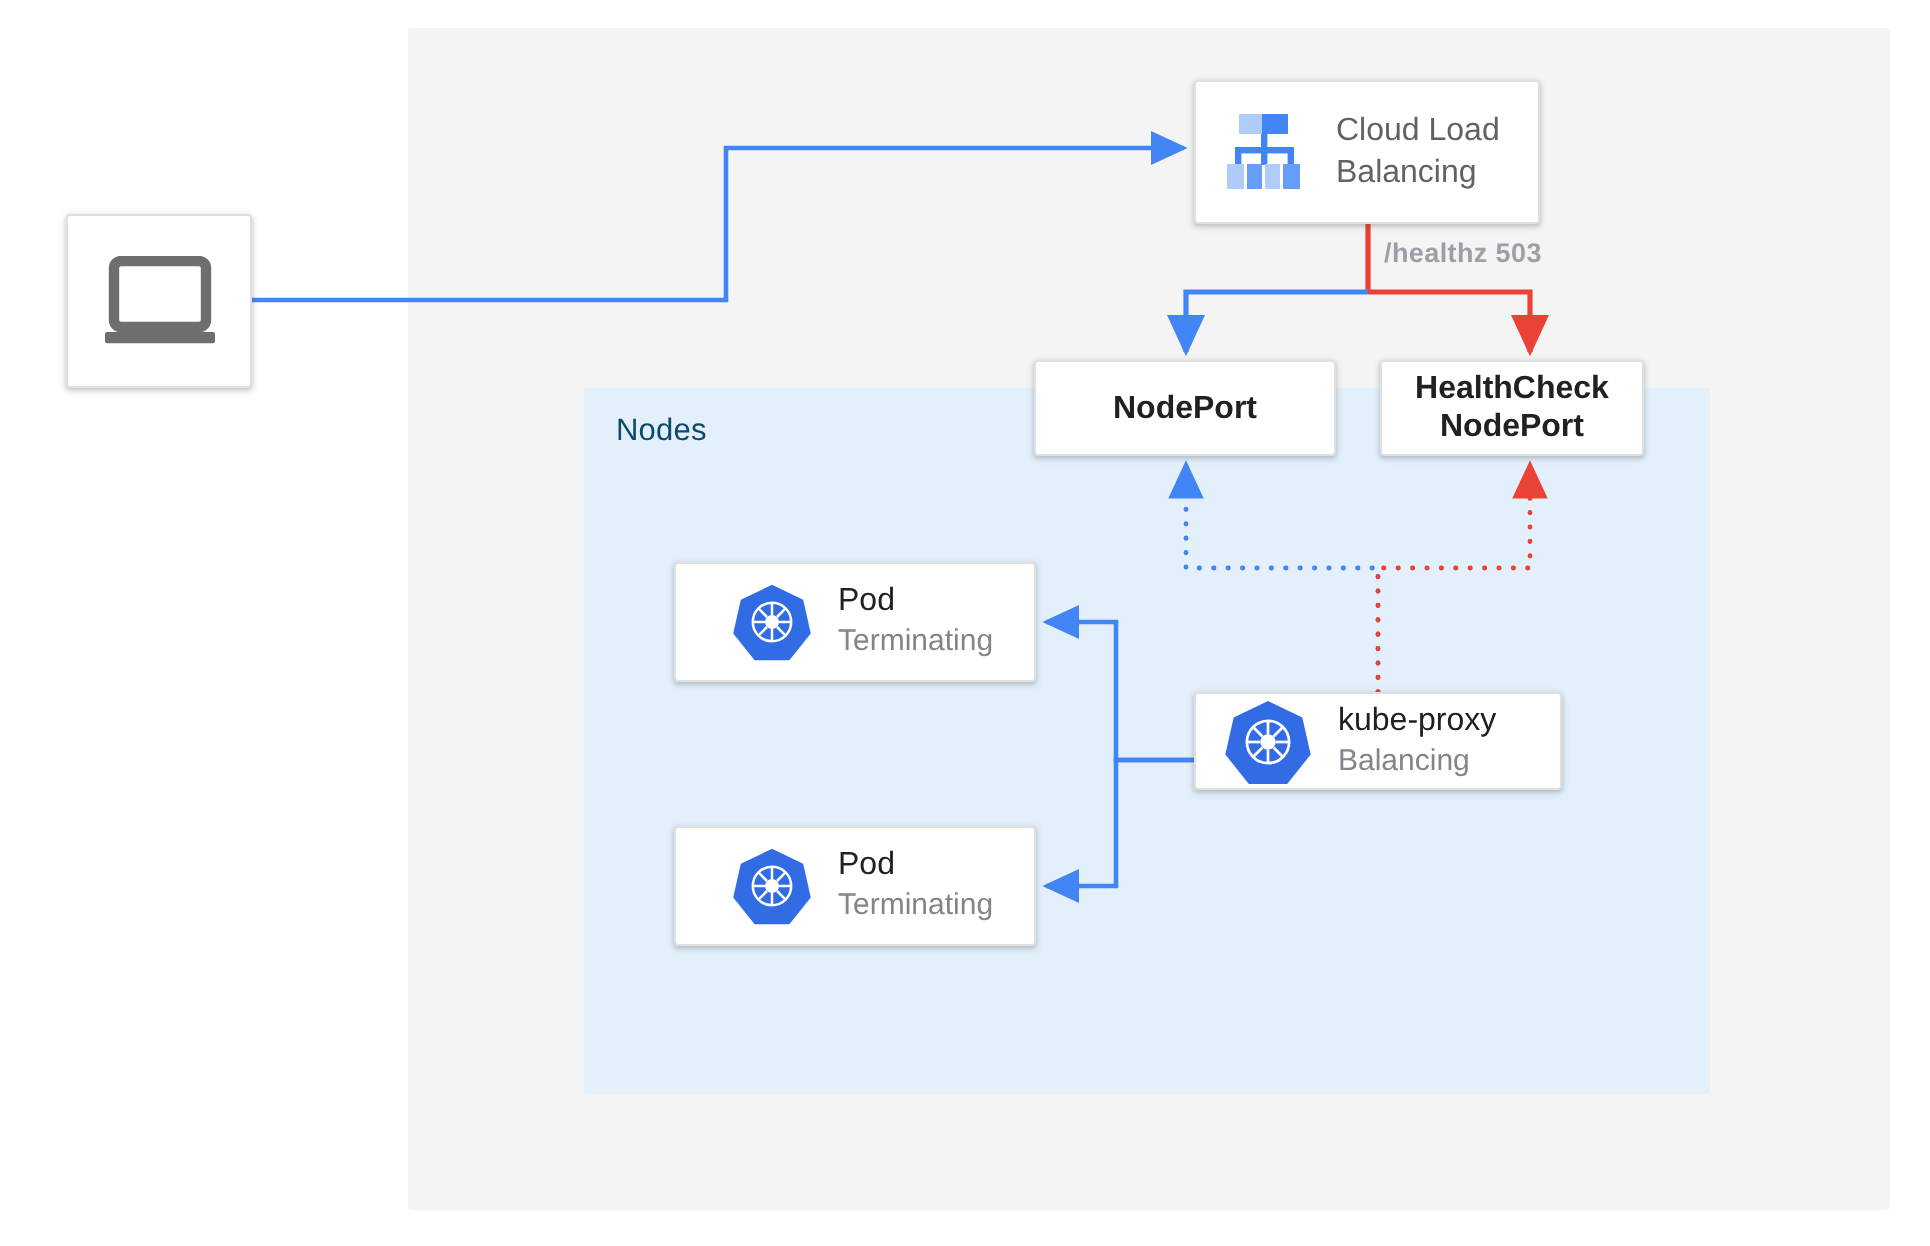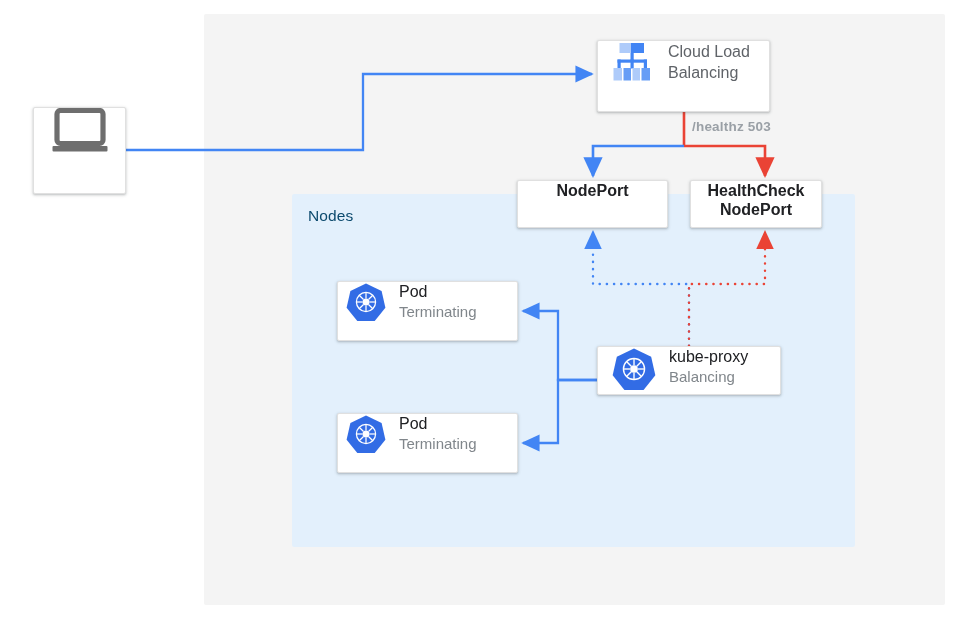--- a/index.html
+++ b/index.html
@@ -49,21 +49,21 @@
   }
   
   .card {
     position: absolute;
     background: #ffffff;
     border: 1px solid #e0e0e0;
     border-radius: 2px;
     box-shadow: 0 1px 2px rgba(60,64,67,.22), 0 1px 3px 1px rgba(60,64,67,.10);
     box-sizing: border-box;
     display: flex;
-    align-items: flex-start;
+    align-items: center;
   }
   
   .laptop-card {
     left: 33px; top: 107px; width: 93px; height: 87px;
     justify-content: center;
   }
   .laptop-icon { width: 58px; height: 46px; display:block; }
   
   .lb-card {
     left: 597px; top: 40px; width: 173px; height: 72px;
@@ -90,21 +90,21 @@
     font-size: 16px;
     font-weight: bold;
     color: #202124;
     text-align: center;
     line-height: 19px;
     white-space: pre-line;
   }
   
   .pod-card {
     left: 337px; width: 181px; height: 60px;
-    padding-left: 8px;
+    padding-left: 28px;
   }
   .pod-card.pod1 { top: 281px; }
   .pod-card.pod2 { top: 413px; }
   .kproxy-card {
     left: 597px; top: 346px; width: 184px; height: 49px;
     padding-left: 14px;
   }
   .k8s-icon { width: 40px; height: 40px; flex: 0 0 auto; display:block; }
   .kproxy-card .k8s-icon { width: 44px; height: 44px; }
   .stack-text { margin-left: 13px; }

